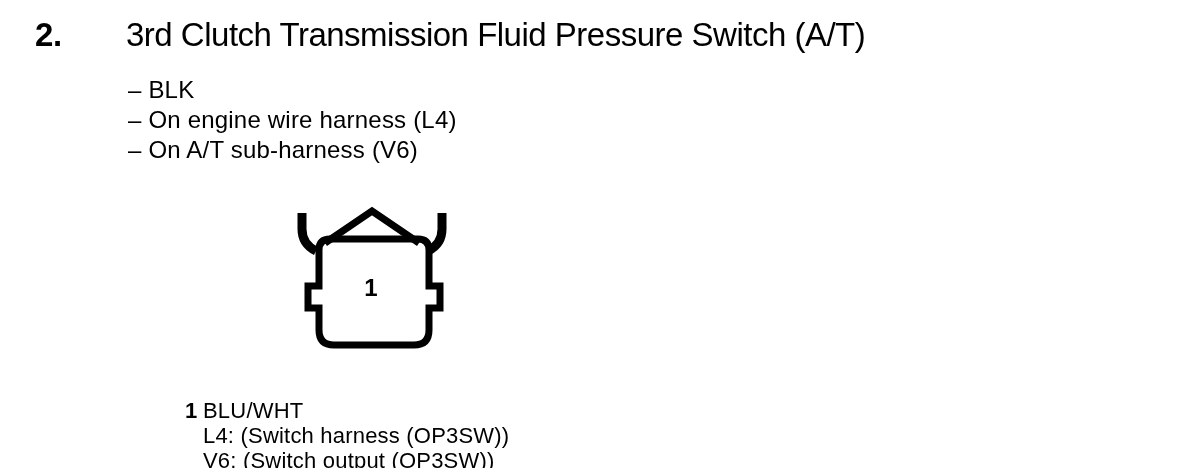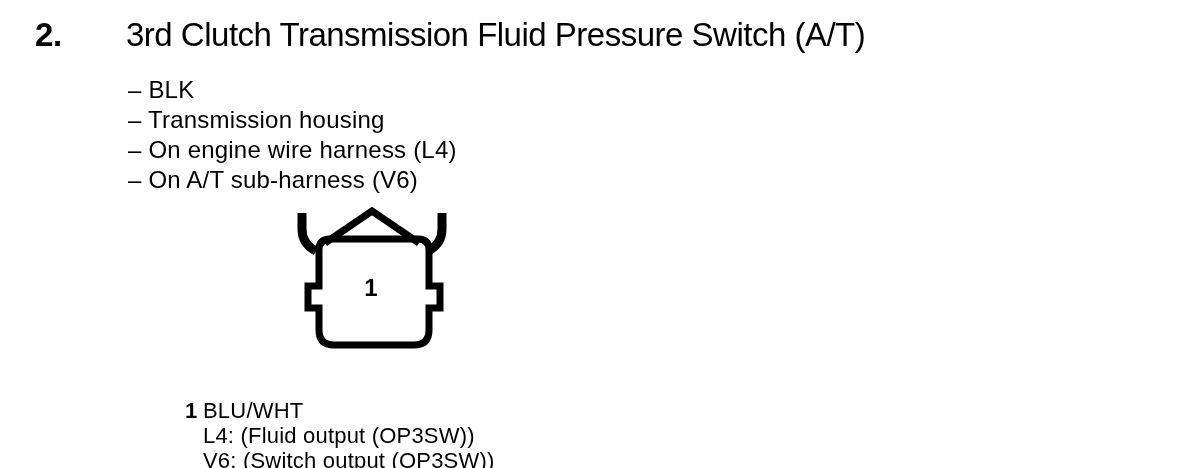--- a/index.html
+++ b/index.html
@@ -87,21 +87,20 @@
 <body>
 
 <div class="page">
 
   <span class="item-no">2.</span>
 
   <h1 class="title">3rd Clutch Transmission Fluid Pressure Switch (A/T)</h1>
 
   <div class="notes">
     <div class="note-line">– BLK</div>
-    <div class="note-line">– Transmission housing</div>
     <div class="note-line">– On engine wire harness (L4)</div>
     <div class="note-line">– On A/T sub-harness (V6)</div>
   </div>
 
   <svg class="connector-svg" width="165" height="155" viewBox="290 200 165 155">
 
     <path stroke-width="7" stroke-linejoin="miter" d="M 330 239 L 418 239 Q 429 239 429 250 L 429 286 L 440 286 L 440 308 L 429 308 L 429 330 Q 429 345 414 345 L 334 345 Q 319 345 319 330 L 319 308 L 308 308 L 308 286 L 319 286 L 319 250 Q 319 239 330 239 Z"></path>
 
     <path stroke-width="7" stroke-linejoin="miter" d="M 325 243 L 372 211 L 419 243"></path>
 
@@ -109,17 +108,17 @@
 
     <path stroke-width="9" stroke-linecap="butt" d="M 442 213 L 442 229 Q 442 244 428 251"></path>
 
     <text class="cavity-num" x="371" y="296" text-anchor="middle">1</text>
   </svg>
 
   <div class="pins">
     <div class="pin-row">
       <span class="pin-number">1</span><span>BLU/WHT</span>
     </div>
-    <div class="pin-detail">L4: (Fluid output (OP3SW))</div>
+    <div class="pin-detail">L4: (Switch harness (OP3SW))</div>
     <div class="pin-detail">V6: (Switch output (OP3SW))</div>
   </div>
 
 </div>
 
 </body></html>

